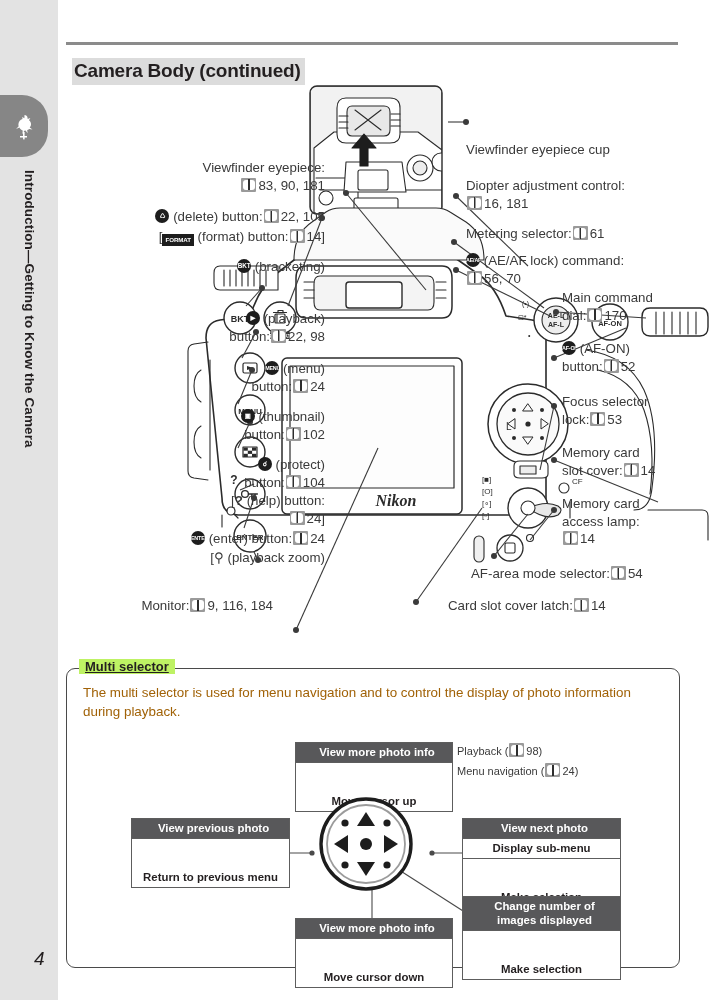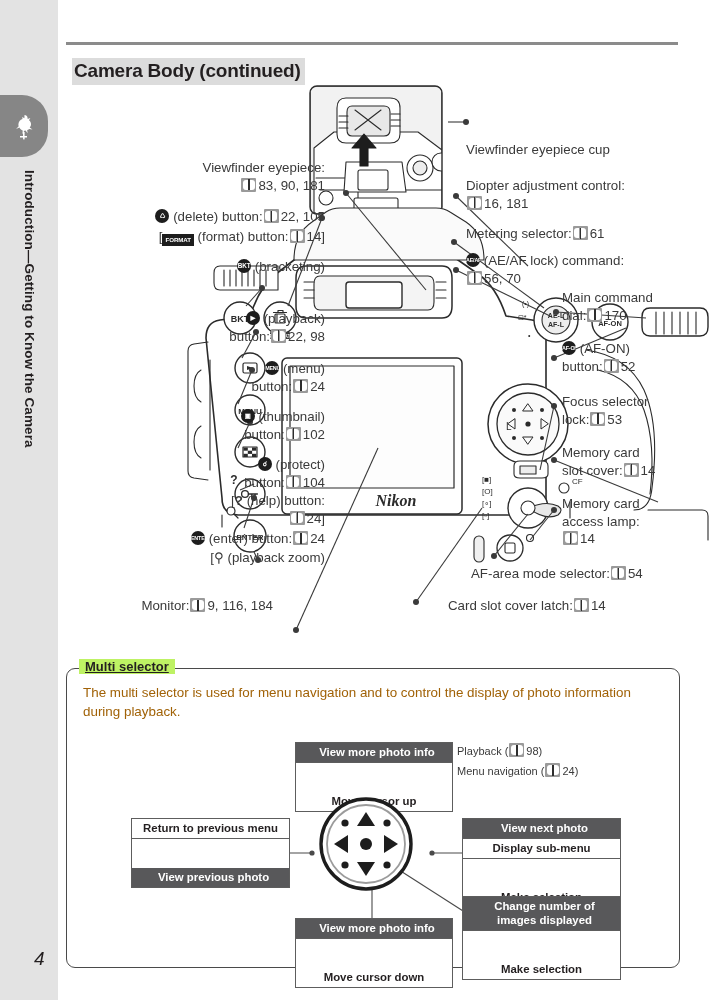--- a/index.html
+++ b/index.html
@@ -528,22 +528,22 @@
   <div class="row">Move cursor up</div>
 </div>
 <div class="ms-note" style="left:457px;top:742px;">
   <span>Playback (</span><span class="bk"><i class="bkmid"></i></span><span>98</span><span>)</span>
 </div>
 <div class="ms-note" style="left:457px;top:762px;">
   <span>Menu navigation (</span><span class="bk"><i class="bkmid"></i></span><span>24</span><span>)</span>
 </div>
 
 <div class="lbox" style="left:131px;top:818px;width:157px;">
+  <div class="row dark">View previous photo</div>
   <div class="row">Return to previous menu</div>
-  <div class="row dark">View previous photo</div>
 </div>
 
 <div class="lbox" style="left:462px;top:818px;width:157px;">
   <div class="row dark">View next photo</div>
   <div class="row">Display sub-menu</div>
   <div class="row">Make selection</div>
 </div>
 
 <div class="lbox" style="left:295px;top:918px;width:156px;">
   <div class="row dark">View more photo info</div>

